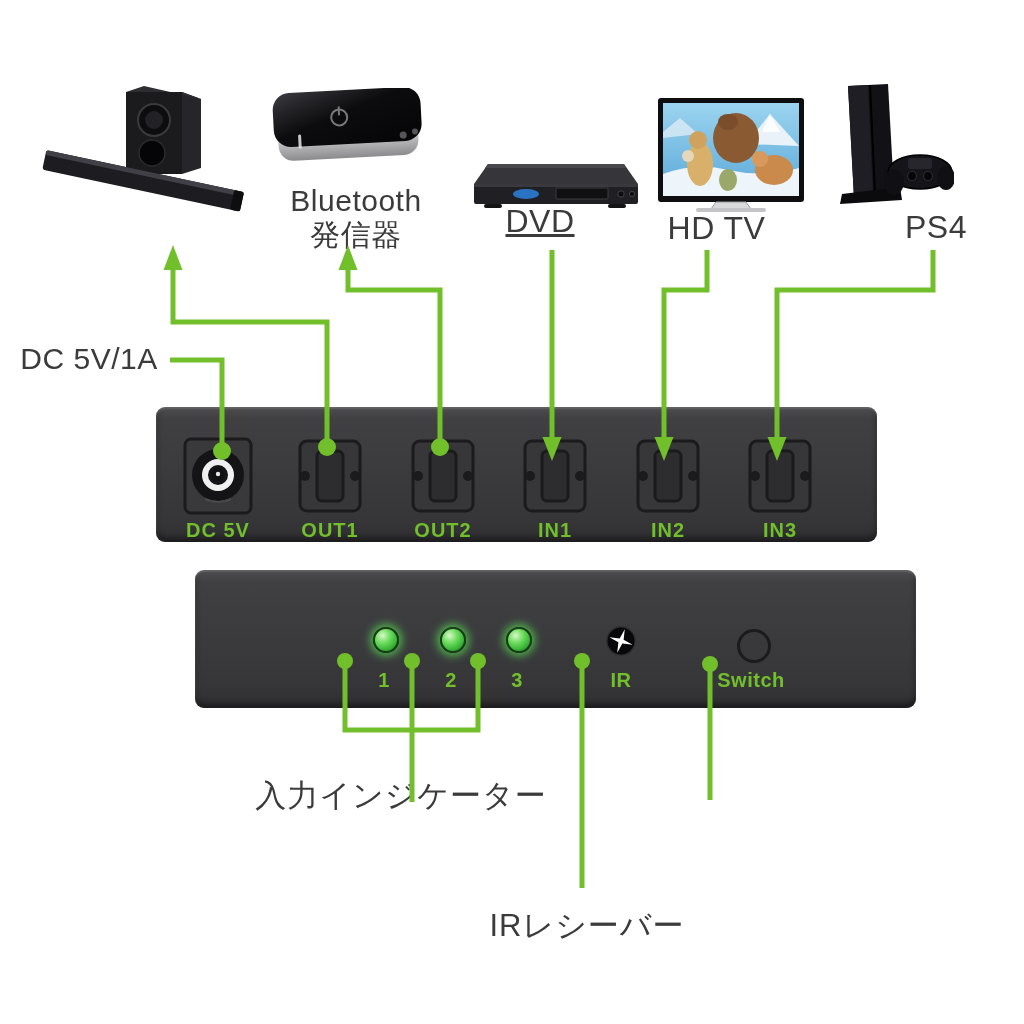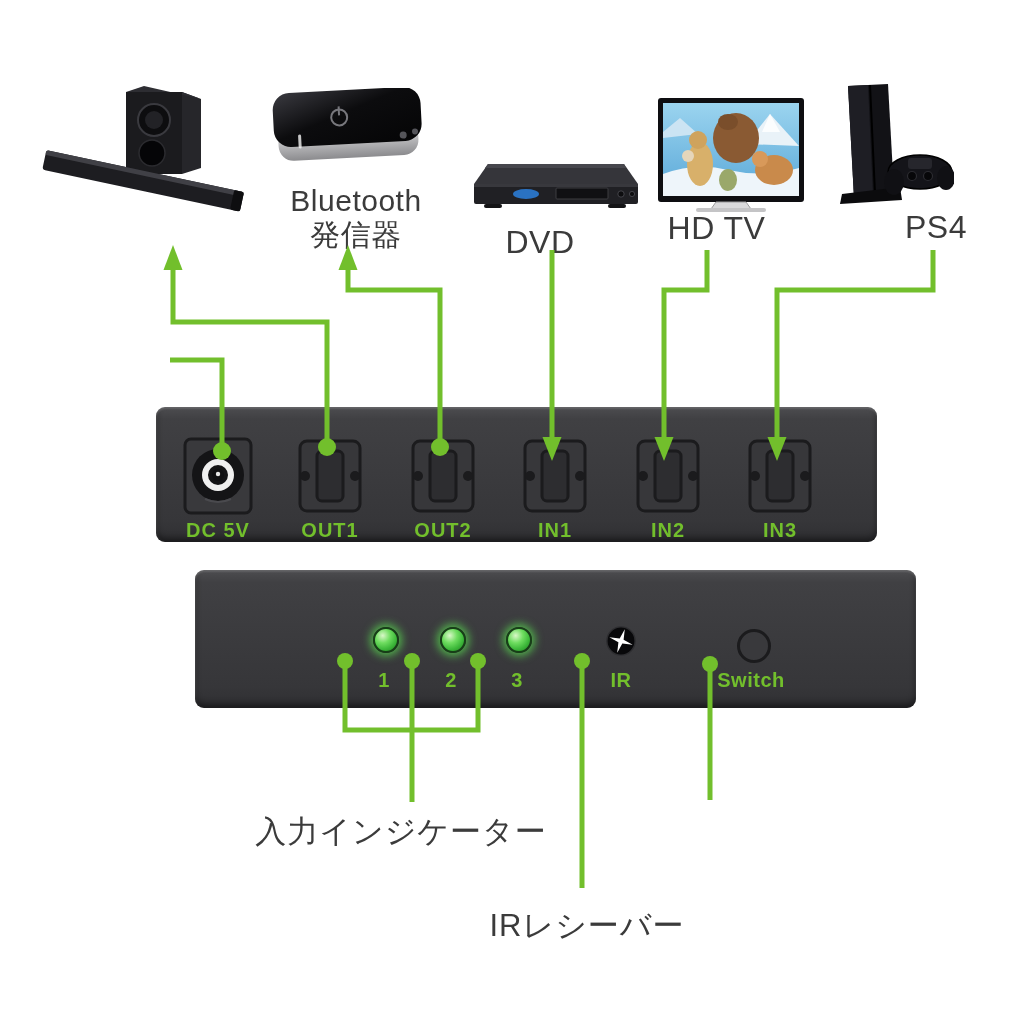--- a/index.html
+++ b/index.html
@@ -152,26 +152,27 @@
       <circle cx="104" cy="94" r="4.5" fill="#070709" stroke="#2c2c31" stroke-width="1.2"></circle>
     </g>
   </svg>
 
 
   <div class="dev-label" style="left:258px; top:184px; width:196px;">
     <div>Bluetooth</div>
     <div>発信器</div>
   </div>
 
-  <div class="dev-label" style="left:480px; top:225px; width:120px; font-size:32px;">DVD</div>
+  <div class="dev-label" style="left:480px; top:204px; width:120px; font-size:32px;text-decoration:underline;">DVD</div>
 
   <div class="dev-label" style="left:644px; top:211px; width:145px; font-size:32px;">HD TV</div>
 
   <div class="dev-label" style="left:876px; top:210px; width:120px; font-size:32px;">PS4</div>
 
+  <div class="dev-label" style="left:10px; top:342px; width:158px;">DC 5V/1A</div>
 
   <div class="panel rear-panel">
 
     <svg class="abs" style="left:27px; top:30px;" width="70" height="78" viewBox="0 0 70 78">
       <rect x="2" y="2" width="66" height="74" rx="6" fill="#39393c" stroke="#1b1b1d" stroke-width="3"></rect>
       <circle cx="35" cy="38" r="26" fill="#141416"></circle>
       <circle cx="35" cy="38" r="13" fill="none" stroke="#f0f0f0" stroke-width="6"></circle>
       <circle cx="35" cy="38" r="6" fill="#101012"></circle>
       <circle cx="35" cy="37" r="2.2" fill="#e8e8e8"></circle>
       <path d="M22 62 Q35 68 48 62" stroke="#4a4a4e" stroke-width="2" fill="none"></path>
@@ -260,18 +261,18 @@
       <circle cx="440" cy="447" r="9"></circle>
       <circle cx="222" cy="451" r="9"></circle>
       <circle cx="345" cy="661" r="8"></circle>
       <circle cx="412" cy="661" r="8"></circle>
       <circle cx="478" cy="661" r="8"></circle>
       <circle cx="582" cy="661" r="8"></circle>
       <circle cx="710" cy="664" r="8"></circle>
     </g>
   </svg>
 
-  <div class="annot-label" style="left:240px; top:814px; width:322px;">入力インジケーター</div>
+  <div class="annot-label" style="left:240px; top:778px; width:322px;">入力インジケーター</div>
 
 
   <div class="annot-label" style="left:457px; top:908px; width:260px;">IRレシーバー</div>
 
 </div>
 
 </body></html>

